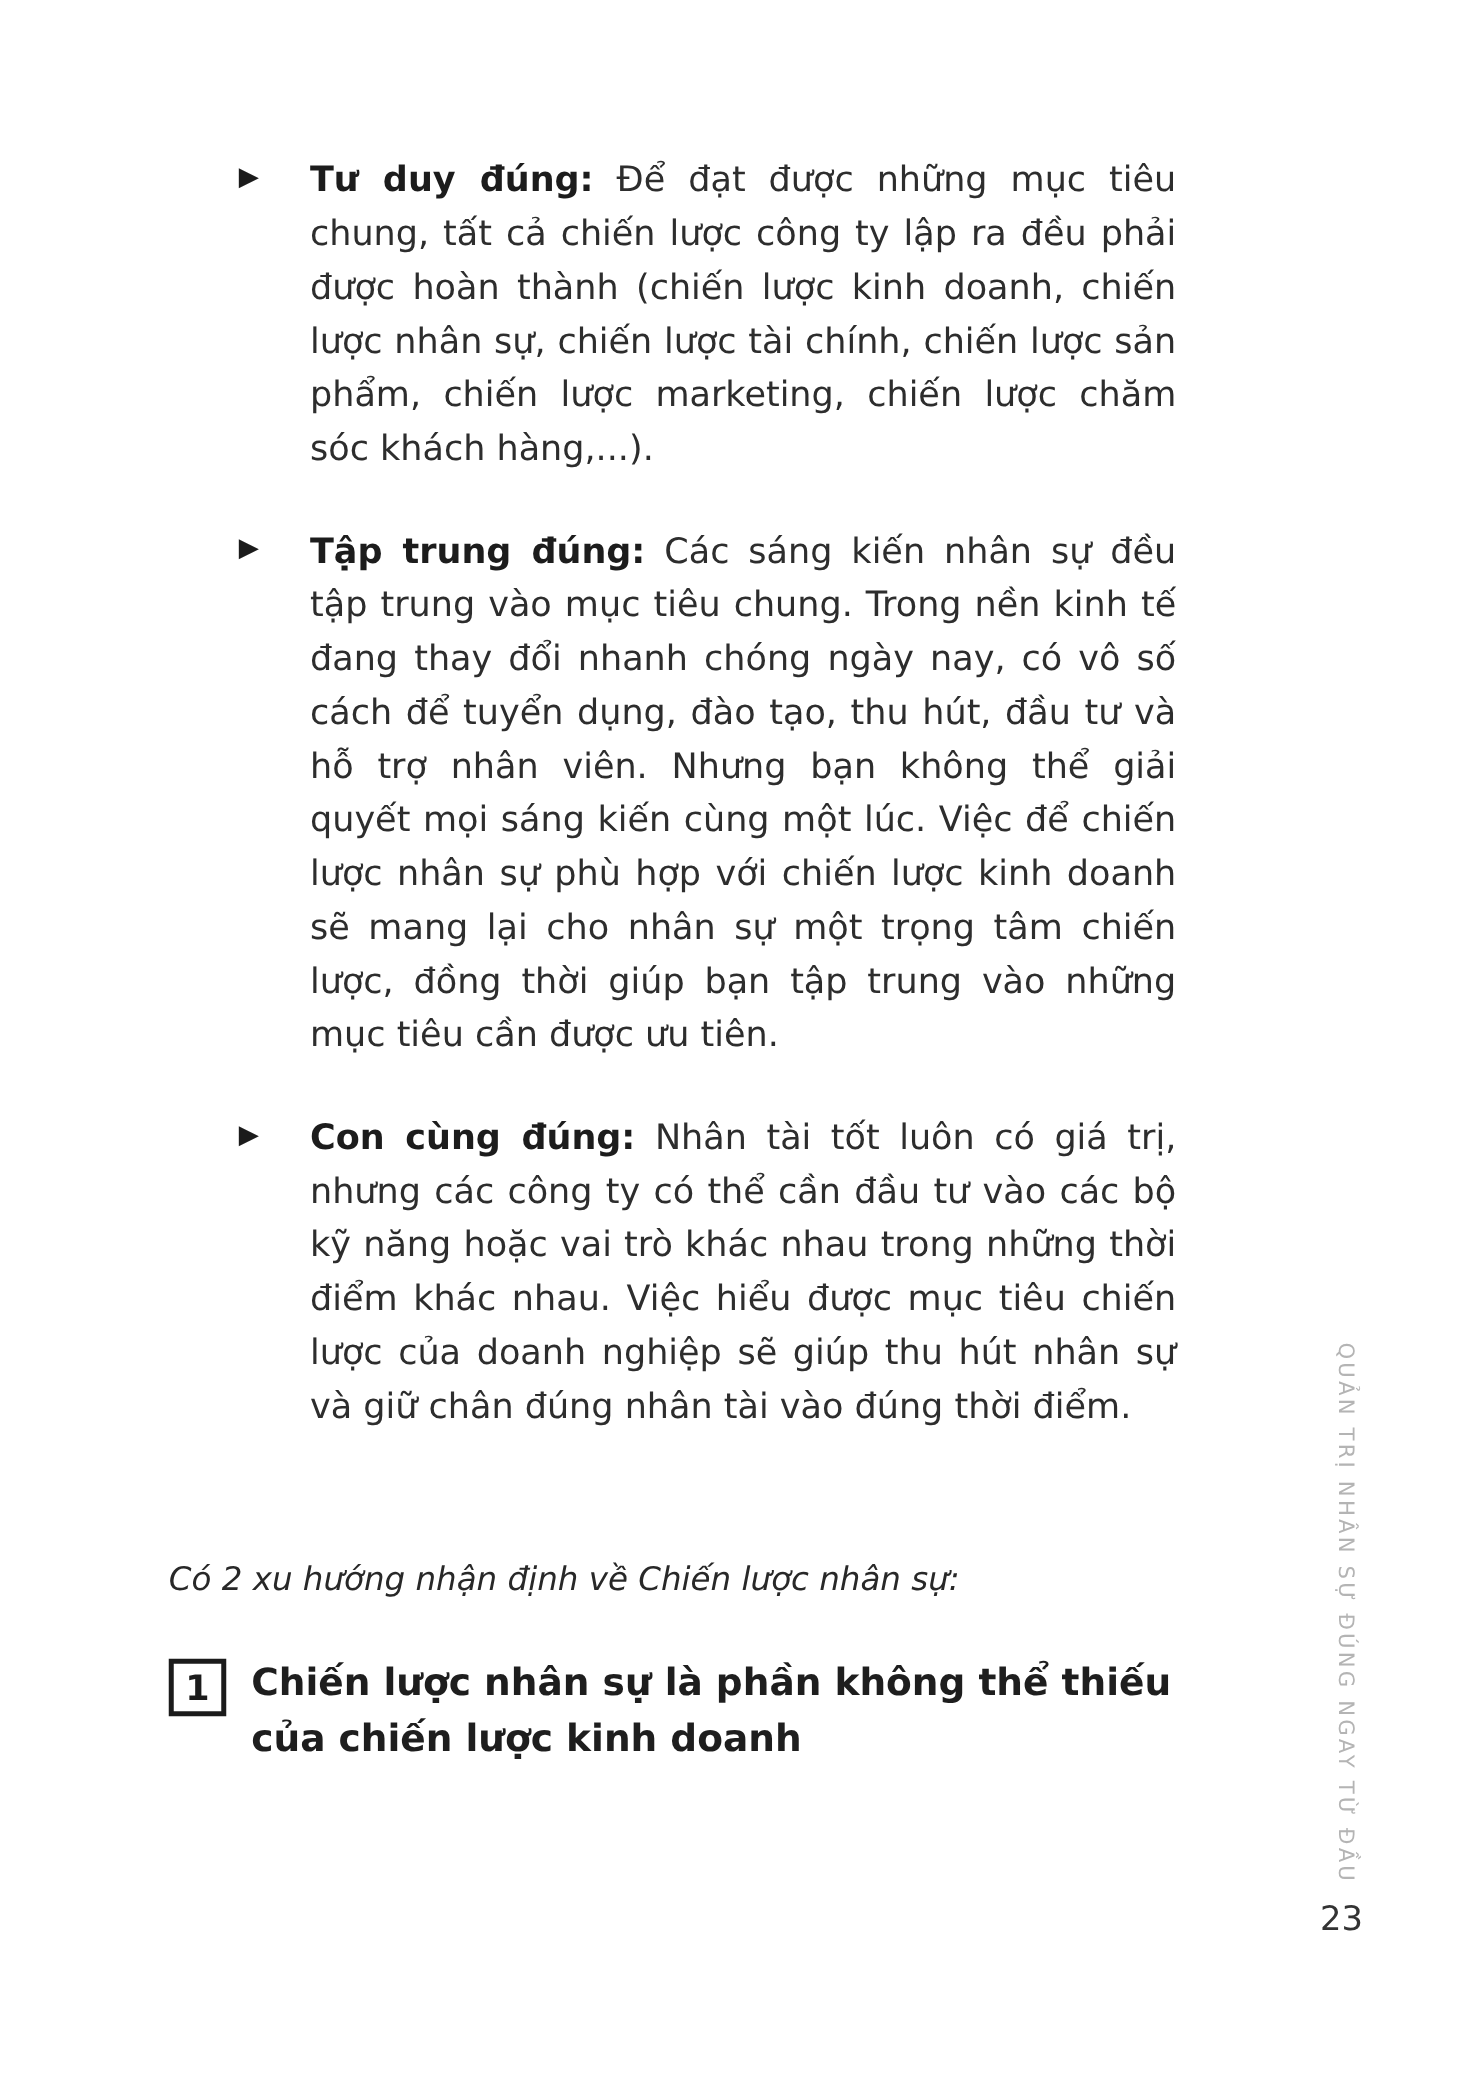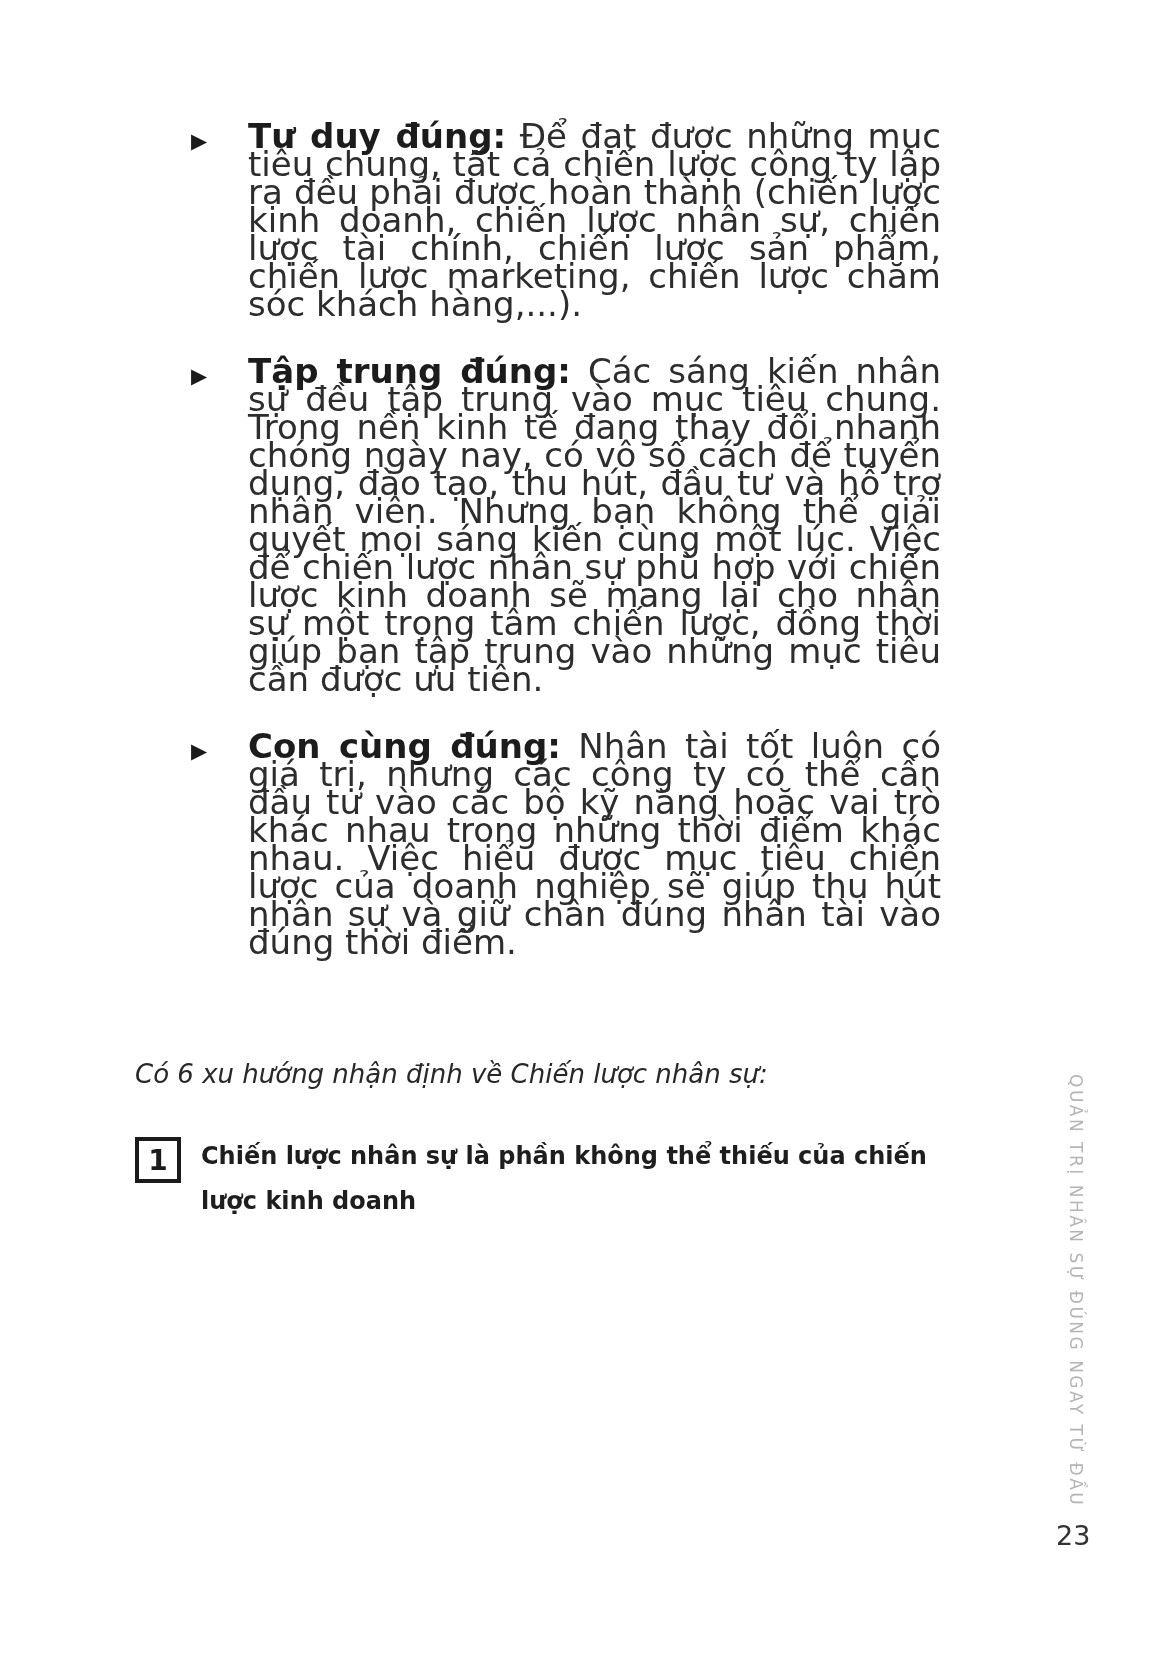--- a/index.html
+++ b/index.html
@@ -29,22 +29,22 @@
   }
   .marker {
     position: absolute;
     left: 56px;
     top: 9px;
     font-size: 21px;
     color: #1b1b1b;
     line-height: 1;
   }
   .bullet-text {
-    font-size: 34px;
-    line-height: 28px;
+    font-size: 28px;
+    line-height: 43px;
     text-align: justify;
     color: #2d2d2d;
   }
   .bullet-text .lead {
     font-weight: bold;
     color: #1c1c1c;
   }
   .intro {
     margin-top: 100px;
     font-style: italic;
@@ -65,21 +65,21 @@
     border: 4px solid #1b1b1b;
     display: flex;
     align-items: center;
     justify-content: center;
     margin-top: 3px;
     font-weight: bold;
     font-size: 28px;
     color: #1b1b1b;
   }
   .section-title {
-    font-size: 24px;
+    font-size: 30px;
     line-height: 45px;
     font-weight: bold;
     color: #1e1e1e;
     max-width: 740px;
   }
   .body-par {
     margin-top: 58px;
     font-size: 26px;
     line-height: 44px;
     text-align: justify;
@@ -119,21 +119,21 @@
     <div class="bullet-item">
       <span class="marker">▶</span>
       <p class="bullet-text"><span class="lead">Tập trung đúng:</span> <span>Các sáng kiến nhân sự đều tập trung vào mục tiêu chung. Trong nền kinh tế đang thay đổi nhanh chóng ngày nay, có vô số cách để tuyển dụng, đào tạo, thu hút, đầu tư và hỗ trợ nhân viên. Nhưng bạn không thể giải quyết mọi sáng kiến cùng một lúc. Việc để chiến lược nhân sự phù hợp với chiến lược kinh doanh sẽ mang lại cho nhân sự một trọng tâm chiến lược, đồng thời giúp bạn tập trung vào những mục tiêu cần được ưu tiên.</span></p>
     </div>
 
     <div class="bullet-item">
       <span class="marker">▶</span>
       <p class="bullet-text"><span class="lead">Con cùng đúng:</span> <span>Nhân tài tốt luôn có giá trị, nhưng các công ty có thể cần đầu tư vào các bộ kỹ năng hoặc vai trò khác nhau trong những thời điểm khác nhau. Việc hiểu được mục tiêu chiến lược của doanh nghiệp sẽ giúp thu hút nhân sự và giữ chân đúng nhân tài vào đúng thời điểm.</span></p>
     </div>
 
-    <p class="intro">Có 6 xu hướng nhận định về Chiến lược nhân sự:</p>
+    <p class="intro">Có 2 xu hướng nhận định về Chiến lược nhân sự:</p>
 
     <div class="section-heading">
       <span class="num-box">
           <span>1</span>
         </span>
       <h2 class="section-title">Chiến lược nhân sự là phần không thể thiếu của chiến lược kinh doanh</h2>
     </div>
 
 
   </div>

